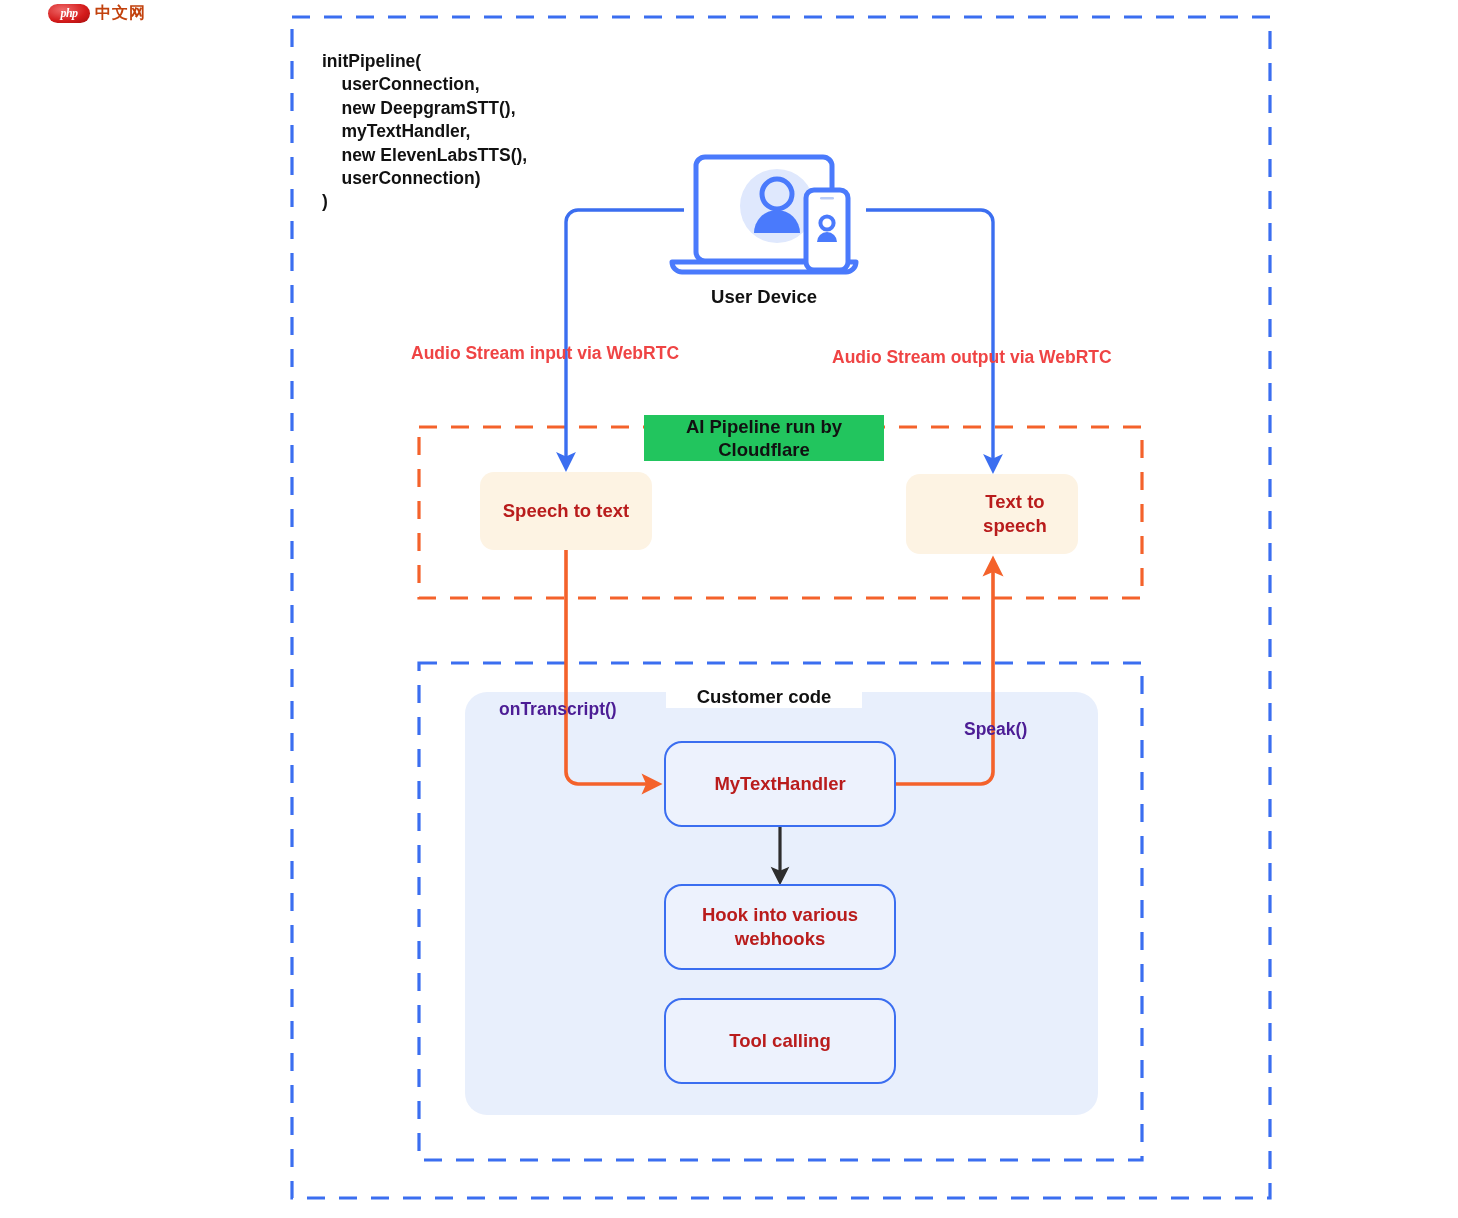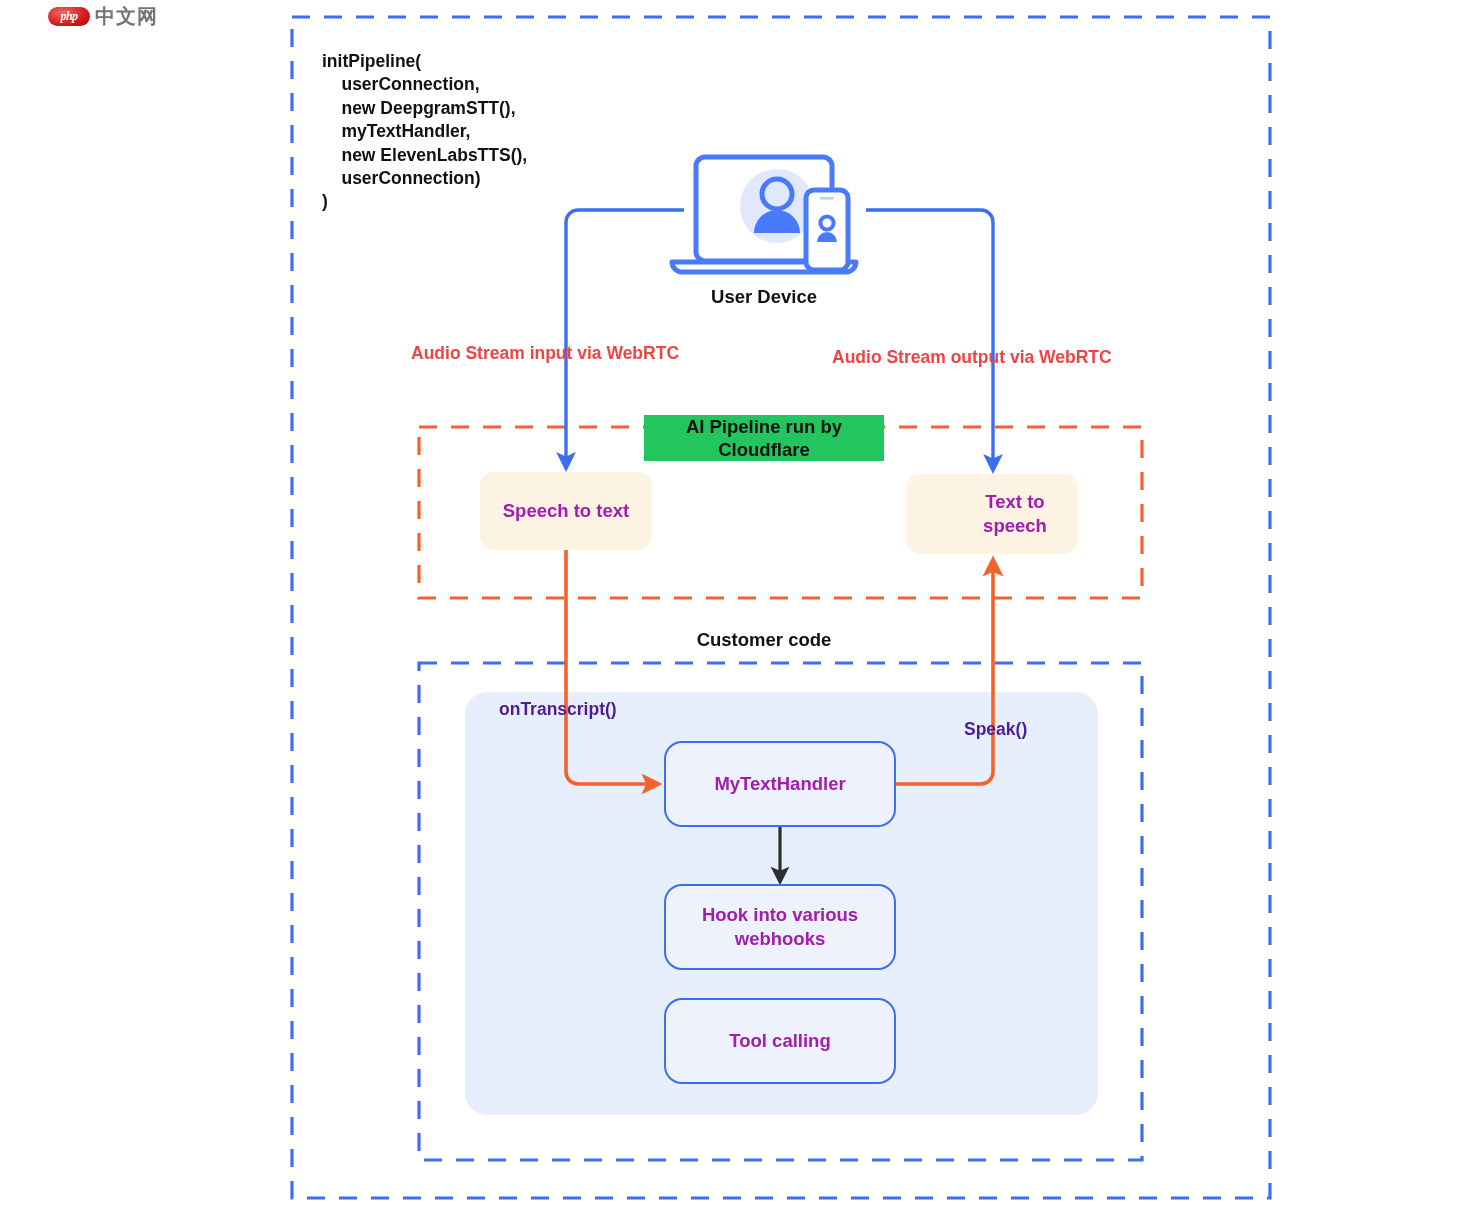--- a/index.html
+++ b/index.html
@@ -13,21 +13,21 @@
 
   
   .watermark{position:absolute;left:4px;top:3px;display:flex;align-items:center;gap:5px;}
   .wm-php{
     width:42px;height:19px;border-radius:10px;
     background:radial-gradient(ellipse at 35% 30%, #ef6a6a 0%, #d41b1b 60%, #a30d0d 100%);
     color:#fff;font-size:12px;font-weight:bold;font-style:italic;
     display:flex;align-items:center;justify-content:center;
     font-family:"Liberation Serif", serif;letter-spacing:-.5px;
   }
-  .wm-cn{font-size:20px;font-weight:bold;color:#737373;letter-spacing:1px;
+  .wm-cn{font-size:16px;font-weight:bold;color:#c2410c;letter-spacing:1px;
          font-family:"DejaVu Sans", sans-serif;}
 
   
   .txt{position:absolute;color:#111111;font-weight:bold;}
 
   #code-block{
     left:278px;top:50px;width:330px;
     font-size:17.5px;line-height:23.4px;white-space:pre;
     color:#111111;font-weight:bold;
     font-family:"Liberation Sans", sans-serif;
@@ -37,32 +37,32 @@
 
   .stream-label{position:absolute;color:#ef4444;font-weight:bold;font-size:17.5px;white-space:nowrap;}
   #label-audio-in{left:367px;top:343px;}
   #label-audio-out{left:788px;top:347px;}
 
   #label-ai-pipeline{
     left:600px;top:415px;width:240px;text-align:center;font-size:18.5px;line-height:23px;
     background:#22c55e;padding:0 10px;box-sizing:border-box;
   }
   #label-customer-code{
-    left:622px;top:629px;width:196px;text-align:center;font-size:18.5px;
+    left:622px;top:686px;width:196px;text-align:center;font-size:18.5px;
     background:#ffffff;padding:0 8px;box-sizing:border-box;
   }
 
   .fn-label{position:absolute;color:#4c1d95;font-weight:bold;font-size:17.5px;white-space:nowrap;}
   #label-on-transcript{left:455px;top:699px;}
   #label-speak{left:920px;top:719px;text-align:right;}
 
   
   .node{
     position:absolute;display:flex;align-items:center;justify-content:center;
-    text-align:center;font-weight:bold;color:#a21caf;font-size:18.5px;line-height:24px;
+    text-align:center;font-weight:bold;color:#b91c1c;font-size:18.5px;line-height:24px;
     box-sizing:border-box;
   }
   .node.cream{background:#FDF3E3;border-radius:14px;}
   .node.bluebox{background:#EDF2FD;border:2.6px solid #3b6ef0;border-radius:18px;}
 
   #node-stt{left:436px;top:472px;width:172px;height:78px;}
   #node-tts{left:862px;top:474px;width:172px;height:80px;padding-left:46px;}
   #node-mytexthandler{left:620px;top:741px;width:232px;height:86px;}
   #node-webhooks{left:620px;top:884px;width:232px;height:86px;}
   #node-toolcalling{left:620px;top:998px;width:232px;height:86px;}

